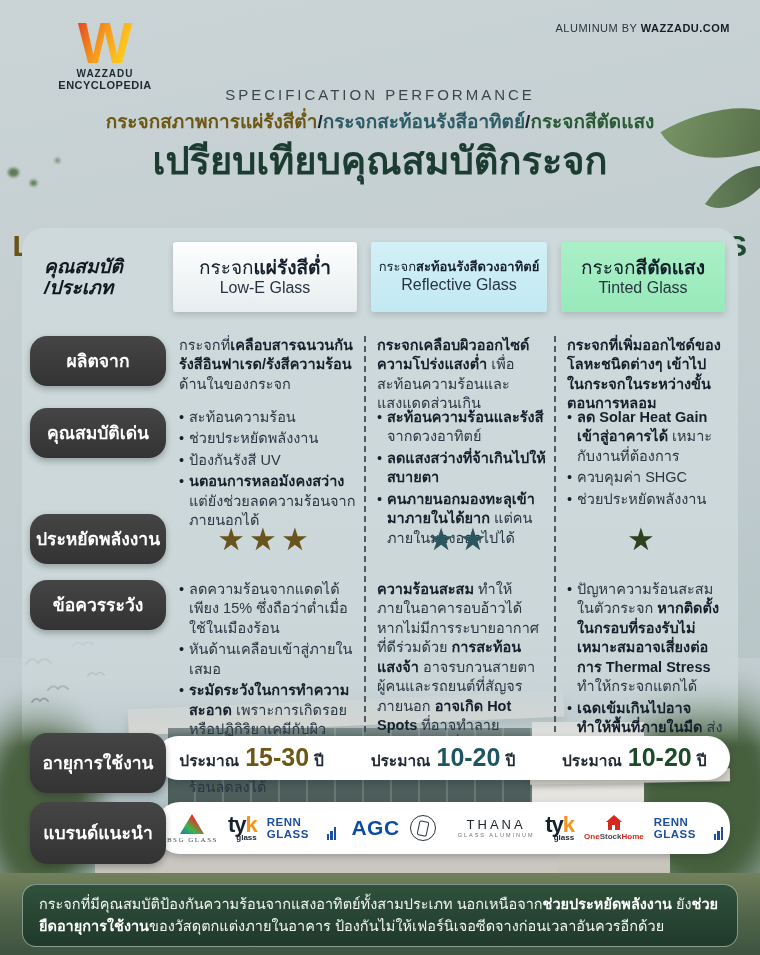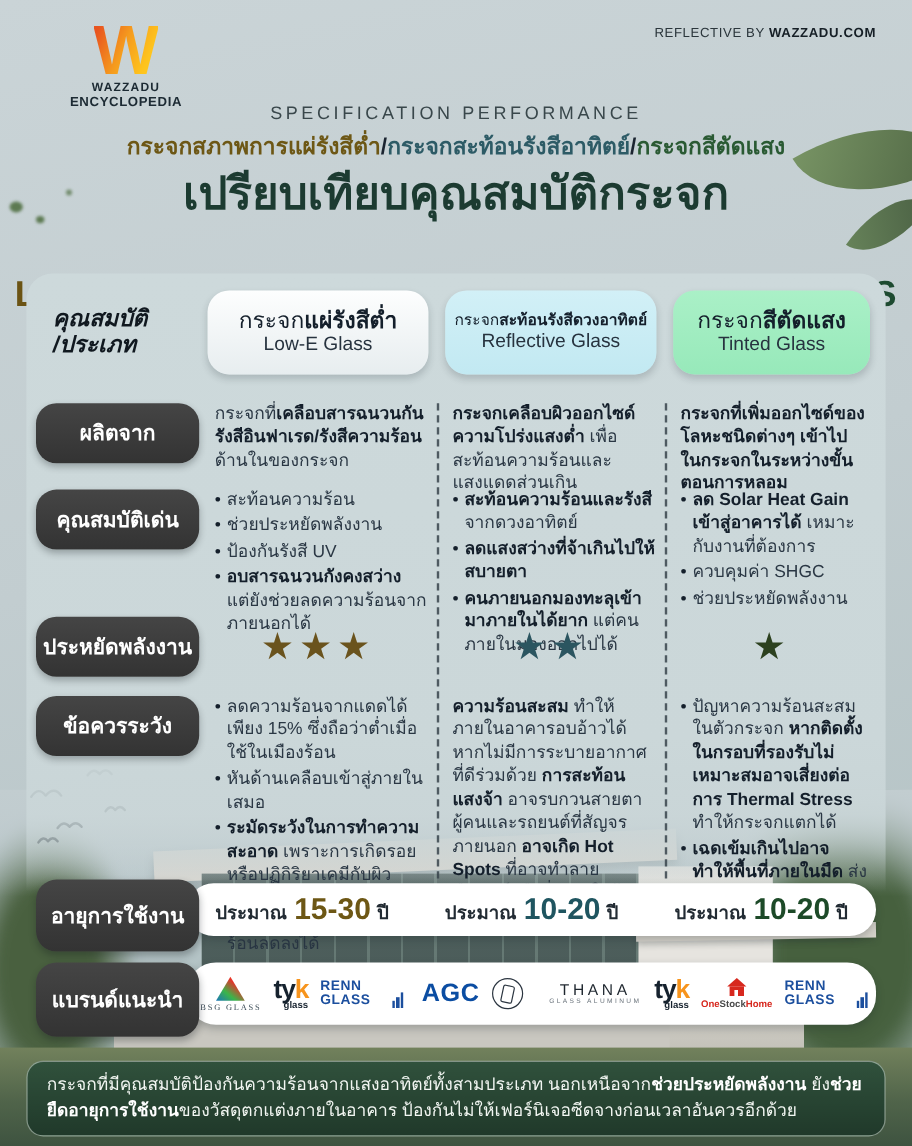--- a/index.html
+++ b/index.html
@@ -45,21 +45,21 @@
   .vs-line{position:absolute;left:0;top:182px;width:100%;text-align:center;font-size:30px;font-weight:800;letter-spacing:.5px;margin-top:47px;}
   .vs-line .lowe{color:#6b5313;} .vs-line .vs{color:#101c26;font-size:26px;} .vs-line .refl{color:#2d5a66;} .vs-line .tint{color:#1d4a30;}
   
   .panel{position:absolute;left:22px;top:228px;width:716px;height:644px;border-radius:22px;
          background:linear-gradient(180deg,#cdd9db 0%,#cbd7d9 60%,rgba(203,215,217,.85) 70%,rgba(203,215,217,0) 80%);}
   .vdiv{position:absolute;top:108px;height:396px;width:0;border-left:2px dashed #39454d;opacity:.85;}
   .vdiv1{left:342px;} .vdiv2{left:532px;}
   .trow{position:absolute;left:8px;right:6px;display:grid;grid-template-columns:136px 198px 190px 178px;}
   .thead{top:14px;align-items:center;}
   .corner{font-size:19px;font-weight:800;color:#10181f;line-height:1.12;padding-left:14px;font-style:italic;}
-  .hpill{border-radius:18px;min-height:62px;margin:0 7px;display:flex;flex-direction:column;justify-content:center;
+  .hpill{border-radius:3px;min-height:62px;margin:0 7px;display:flex;flex-direction:column;justify-content:center;
          text-align:center;box-shadow:0 3px 6px rgba(30,40,45,.18);padding:4px 2px;}
   .hpill-1{background:linear-gradient(#fdfefe,#e7edef);}
   .hpill-2{background:linear-gradient(#d2f0f7,#c2e9f2);}
   .hpill-3{background:linear-gradient(#aaf0c7,#97e9ba);}
   .hpill .th{font-size:19px;color:#141f2b;line-height:1.15;}
   .hpill-2 .th{font-size:13px;}
   .hpill .en{font-size:16px;color:#27333f;margin-top:1px;}
   .hpill .bb{font-weight:800;}
   .rlabel{align-self:start;}
   .dark-pill{background:linear-gradient(#454545,#333333);color:#fff;border-radius:17px;width:128px;min-height:40px;
@@ -154,21 +154,21 @@
       <path d="M14,64 q4,-6 8,-1 M22,63 q4,-5 8,0"></path>
     </g>
   </svg>
 
   <div class="logo">
     <span class="logo-w">W</span>
     <div class="logo-t1">WAZZADU</div>
     <div class="logo-t2">ENCYCLOPEDIA</div>
   </div>
   <div class="supported">
-    <span>REFLECTIVE BY </span><b>WAZZADU.COM</b>
+    <span>ALUMINUM BY </span><b>WAZZADU.COM</b>
   </div>
 
   <div class="kicker">SPECIFICATION PERFORMANCE</div>
   <div class="subtitle">
     <span class="s1">กระจกสภาพการแผ่รังสีต่ำ</span><span class="sep">/</span><span class="s2">กระจกสะท้อนรังสีอาทิตย์</span><span class="sep">/</span><span class="s3">กระจกสีตัดแสง</span>
   </div>
   <div class="main-title">เปรียบเทียบคุณสมบัติกระจก</div>
   <div class="vs-line">
     <span class="lowe">LOW-E</span>
     <span class="vs">Vs</span>
@@ -210,21 +210,21 @@
     </div>
 
     <div class="trow row-feat">
       <div class="rlabel">
         <div class="dark-pill">คุณสมบัติเด่น</div>
       </div>
       <ul class="blist">
           <li><span>สะท้อนความร้อน</span></li>
           <li><span>ช่วยประหยัดพลังงาน</span></li>
           <li><span>ป้องกันรังสี UV</span></li>
-          <li><span class="bb">อบสารฉนวนกังคงสว่าง</span><span> แต่ยังช่วยลดความร้อนจากภายนอกได้</span></li>
+          <li><span class="bb">นตอนการหลอมังคงสว่าง</span><span> แต่ยังช่วยลดความร้อนจากภายนอกได้</span></li>
         </ul>
       <ul class="blist">
           <li><span class="bb">สะท้อนความร้อนและรังสี</span><span>จากดวงอาทิตย์</span></li>
           <li><span class="bb">ลดแสงสว่างที่จ้าเกินไปให้สบายตา</span></li>
           <li><span class="bb">คนภายนอกมองทะลุเข้ามาภายในได้ยาก</span><span> แต่คนภายในมองออกไปได้</span></li>
         </ul>
       <ul class="blist">
           <li><span class="bb">ลด Solar Heat Gain เข้าสู่อาคารได้</span><span> เหมาะกับงานที่ต้องการ</span></li>
           <li><span>ควบคุมค่า SHGC</span></li>
           <li><span>ช่วยประหยัดพลังงาน</span></li>

